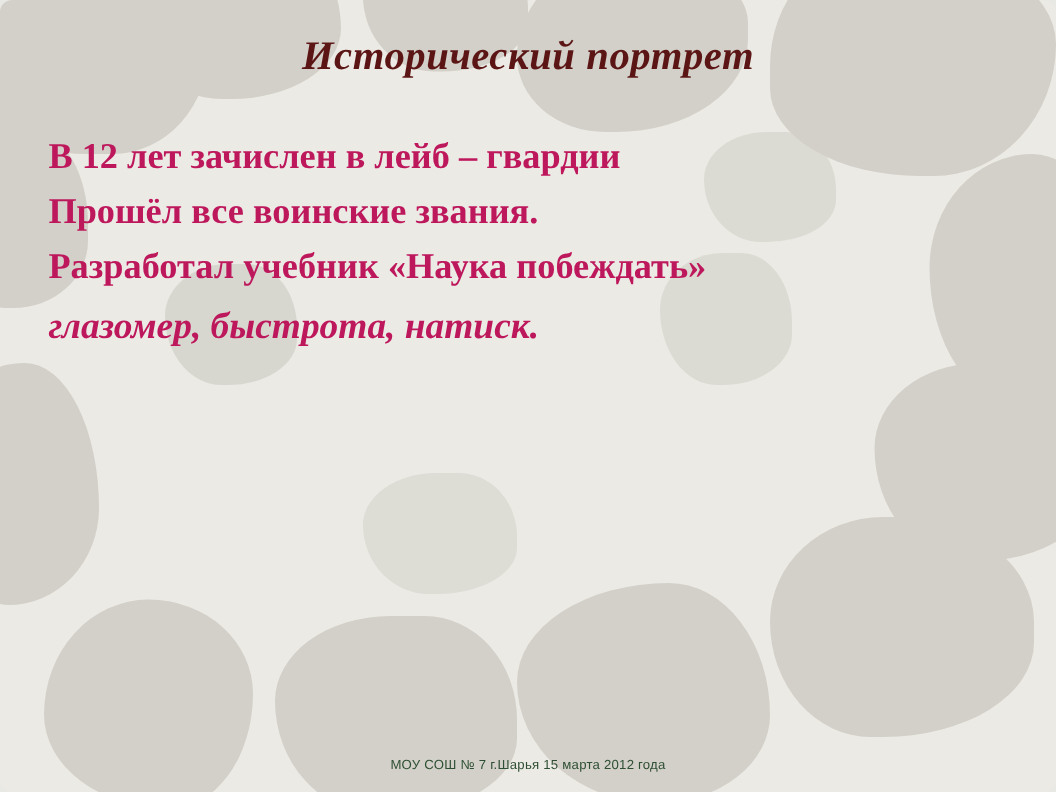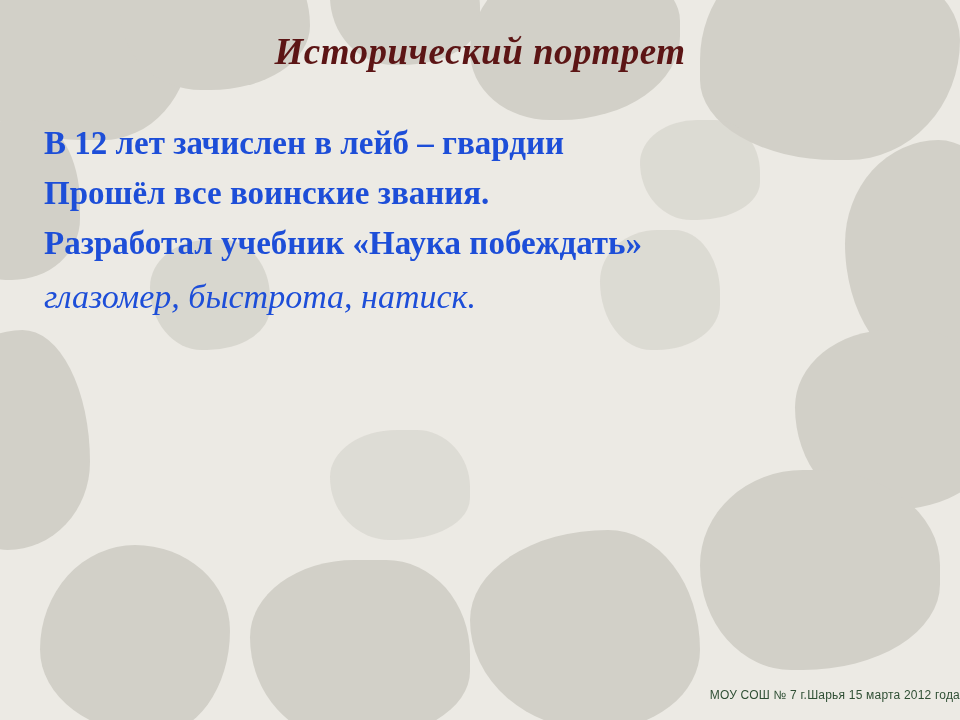--- a/index.html
+++ b/index.html
@@ -13,20 +13,21 @@
     background: #e8e8e4;
     font-family: "Liberation Serif", serif;
   }
 
   .slide {
     position: relative;
     width: 960px;
     height: 720px;
     background: #eceae4;
     overflow: hidden;
+    border-radius: 11px;
   }
 
   
   .camo {
     position: absolute;
     inset: 0;
     pointer-events: none;
   }
   .blob {
     position: absolute;
@@ -75,38 +76,38 @@
 
   .body-text {
     position: absolute;
     top: 118px;
     left: 44px;
     width: 880px;
     font-family: "Liberation Serif", serif;
     font-weight: bold;
     font-size: 33px;
     line-height: 50px;
-    color: #1d4ed8;
+    color: #be185d;
   }
   .body-text .line {
     white-space: pre-wrap;
   }
   .body-text .line.emphasis {
     font-style: italic;
-    font-weight: normal;
+    font-weight: bold;
     font-size: 34px;
     padding-top: 4px;
   }
 
   .footer {
     position: absolute;
     left: 0;
     bottom: 18px;
     width: 960px;
-    text-align: right;
+    text-align: center;
     font-family: "Liberation Sans", sans-serif;
     font-size: 12px;
     color: #2f4f34;
     letter-spacing: .2px;
   }
 </style>
 </head>
 <body>
 
 <div class="slide">

